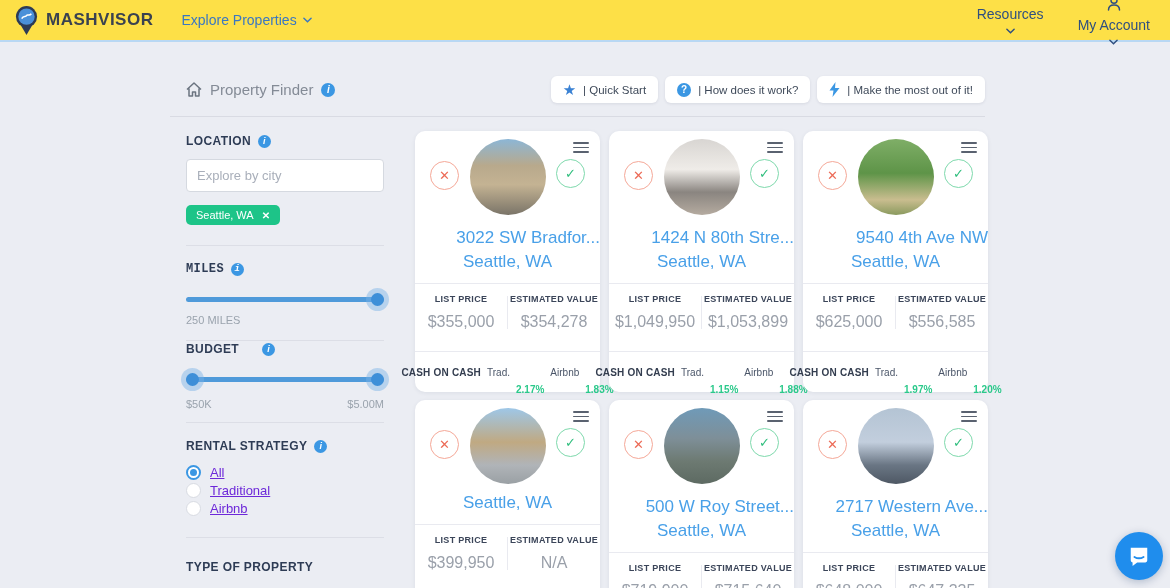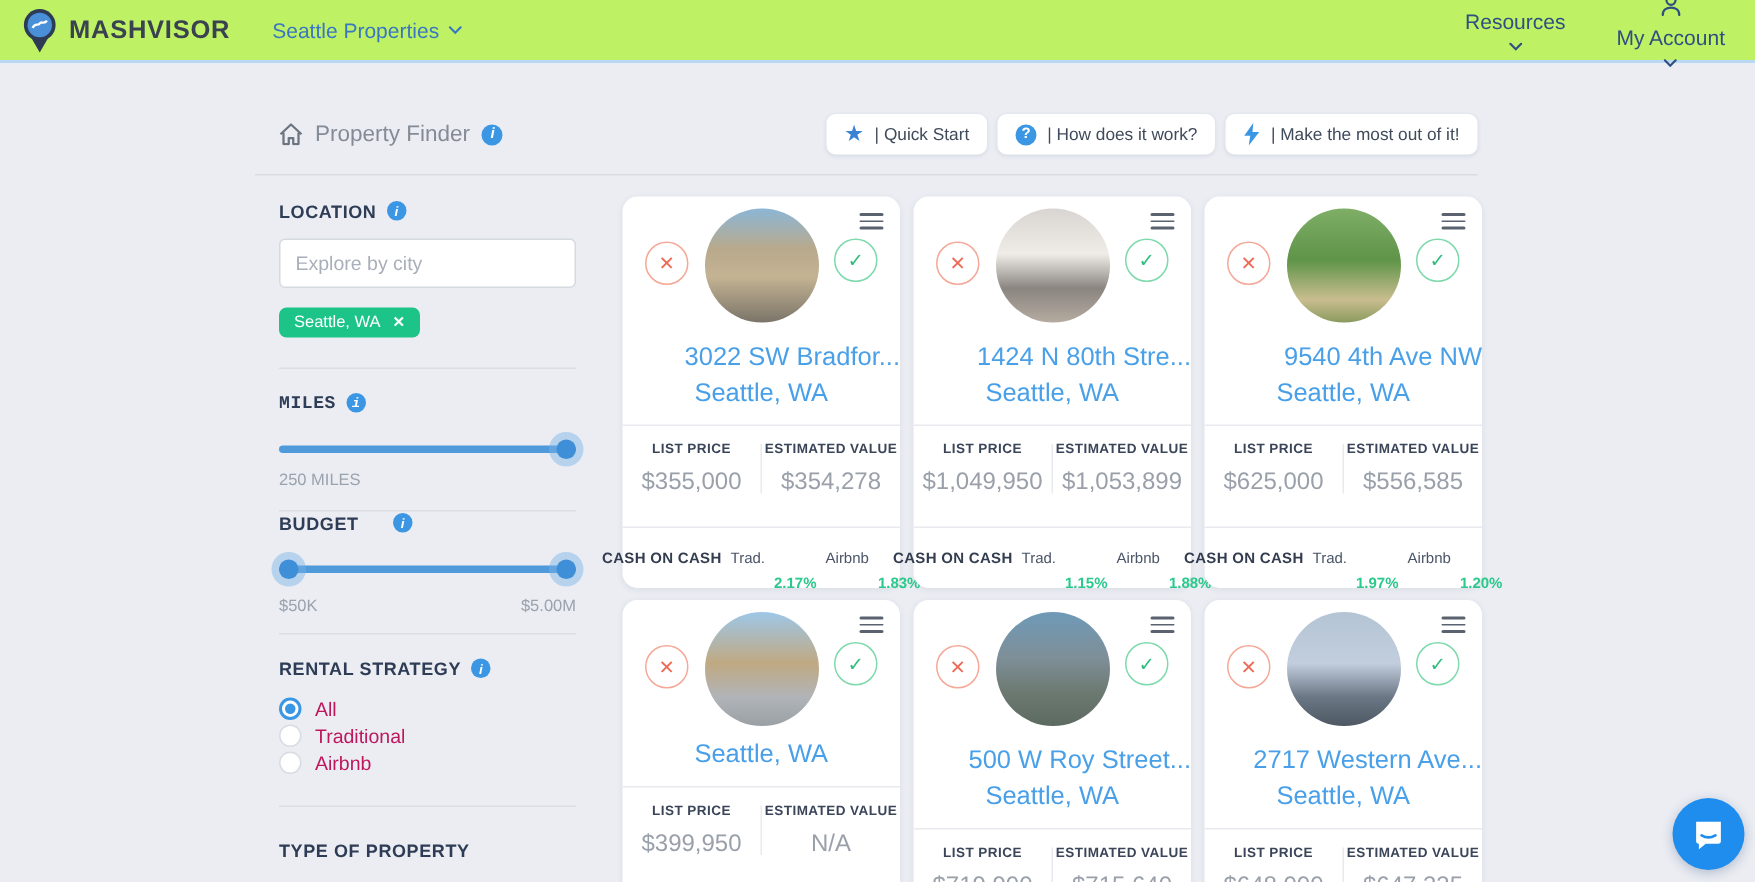--- a/index.html
+++ b/index.html
@@ -1,20 +1,20 @@
 <!DOCTYPE html>
 <html><head>
 <meta charset="utf-8">
 <style>
   * { margin:0; padding:0; box-sizing:border-box; }
   html,body { width:1170px; height:588px; overflow:hidden; }
   body { background:#ebedf3; font-family:"Liberation Sans", sans-serif; color:#2e3c55; }
 
   
-  .navbar { height:42px; background:#bef264; border-bottom:2px solid #b9d8f3; display:flex; align-items:center; padding:0 20px 0 14px; }
+  .navbar { height:42px; background:#fde047; border-bottom:2px solid #b9d8f3; display:flex; align-items:center; padding:0 20px 0 14px; }
   .logo { display:flex; align-items:center; gap:7px; cursor:pointer; }
   .logo-text { font-size:17px; font-weight:bold; color:#3a4250; letter-spacing:0.5px; }
   .nav-link { font-size:14px; display:flex; align-items:center; gap:6px; cursor:pointer; }
   .nav-link.primary { color:#3a77c2; margin-left:28px; }
   .nav-right { margin-left:auto; display:flex; align-items:center; gap:34px; }
   .nav-right .nav-link { color:#2f4f80;flex-direction:column; }
   .chev { width:9px; height:6px; display:inline-block; }
 
   
   .main { padding-left:170px; }
@@ -25,33 +25,33 @@
   .header-actions { margin-left:auto; display:flex; gap:7px; }
   .action-btn { background:#fff; border:none; border-radius:6px; height:27px; padding:0 12px; display:flex; align-items:center; gap:7px; font-size:11.5px; color:#3f4a5a; box-shadow:0 1px 3px rgba(40,50,80,.10); cursor:pointer; font-family:inherit; }
   .star-ic { color:#3b82d4; font-size:15px; line-height:1; }
   .q-ic { width:14px; height:14px; border-radius:50%; background:#3b97e3; color:#fff; font-size:10px; font-weight:bold; display:inline-flex; align-items:center; justify-content:center; }
   .content-divider { width:815px; height:1px; background:#d9dbe3; margin-top:13px; }
 
   .content-row { display:flex; margin-top:14px; padding-left:16px; }
 
   
   .sidebar { width:198px; margin-right:31px; flex-shrink:0; }
-  .f-head { font-size:12px; font-weight:bold; color:#2e3c55; letter-spacing:.4px; display:flex; align-items:flex-start; gap:7px; }
+  .f-head { font-size:12px; font-weight:bold; color:#2e3c55; letter-spacing:.4px; display:flex; align-items:center; gap:7px; }
   .f-head .info-dot { width:13px; height:13px; font-size:9px; }
   .f-hr { height:1px; background:#dcdee6; border:none; }
   .loc-input { width:100%; height:33px; margin-top:11px; border:1px solid #d5d9e0; border-radius:4px; font-size:13px; color:#4a5568; padding:0 10px; font-family:inherit; background:#fff; }
   .loc-input::placeholder { color:#a9afba; }
   .tag { display:inline-flex; align-items:center; gap:8px; background:#1dc488; color:#fff; font-size:11px; border-radius:5px; padding:4px 10px; margin-top:13px; }
   .tag-x { cursor:pointer; font-size:10px; font-weight:bold; }
   .slider { position:relative; height:13px; margin-top:17px; }
   .slider .track { position:absolute; top:4px; left:0; right:0; height:5px; border-radius:3px; background:#4f9ada; }
   .handle { position:absolute; top:0; width:13px; height:13px; border-radius:50%; background:#3e8fd8; box-shadow:0 0 0 5px rgba(120,178,230,.45); cursor:pointer; }
   .slider-caption { font-size:11px; color:#9aa3ad; margin-top:8px; }
   .range-labels { display:flex; justify-content:space-between; font-size:11px; color:#9aa3ad; margin-top:12px; }
-  .opt-row { display:flex; align-items:center; gap:9px; font-size:13px; color:#be185d; cursor:pointer; }
+  .opt-row { display:flex; align-items:center; gap:9px; font-size:13px; color:#6d28d9; cursor:pointer;text-decoration:underline; }
   .radio { width:15px; height:15px; border-radius:50%; background:#fff; border:1px solid #d8dbe2; flex-shrink:0; position:relative; }
   .radio.sel { border:2px solid #3b97e3; }
   .radio.sel::after { content:""; position:absolute; inset:2px; border-radius:50%; background:#3b97e3; }
 
   
   .grid { display:grid; grid-template-columns:repeat(3,185px); gap:8px 9px; }
   .card { width:185px; background:#fff; border-radius:10px; box-shadow:0 1px 4px rgba(40,50,80,.08); }
   .card-top { position:relative; height:90px; }
   .menu-btn { position:absolute; top:11px; right:11px; width:16px; display:flex; flex-direction:column; gap:3px; background:none; border:none; cursor:pointer; padding:0; }
   .menu-btn span { display:block; height:1.6px; background:#5a6270; border-radius:1px; }
@@ -88,21 +88,21 @@
   <div class="logo">
     <svg width="25" height="31" viewBox="0 0 26 32">
       <circle cx="13" cy="12" r="11" fill="#2d3b55"></circle>
       <path d="M6 19 L13 31 L20 19 Z" fill="#2d3b55"></path>
       <circle cx="13" cy="12" r="8.5" fill="#4a90d9"></circle>
       <path d="M8 14 C10 10, 12 13, 13 11 C14 9, 16 12, 18 9" stroke="#ffffff" stroke-width="1.6" fill="none"></path>
     </svg>
     <span class="logo-text">MASHVISOR</span>
   </div>
   <div class="nav-link primary">
-    <span>Seattle Properties</span>
+    <span>Explore Properties</span>
     <svg class="chev" viewBox="0 0 10 6">
         <path d="M1 1 L5 5 L9 1" stroke="#3a77c2" stroke-width="1.6" fill="none" stroke-linecap="round"></path>
       </svg>
   </div>
   <div class="nav-right">
     <div class="nav-link">
       <span>Resources</span>
       <svg class="chev" viewBox="0 0 10 6">
           <path d="M1 1 L5 5 L9 1" stroke="#2f4f80" stroke-width="1.6" fill="none" stroke-linecap="round"></path>
         </svg>

